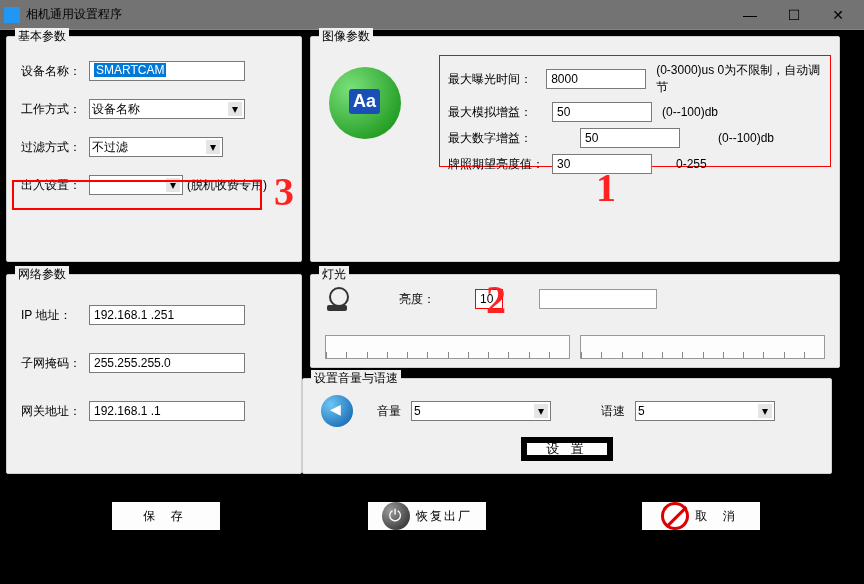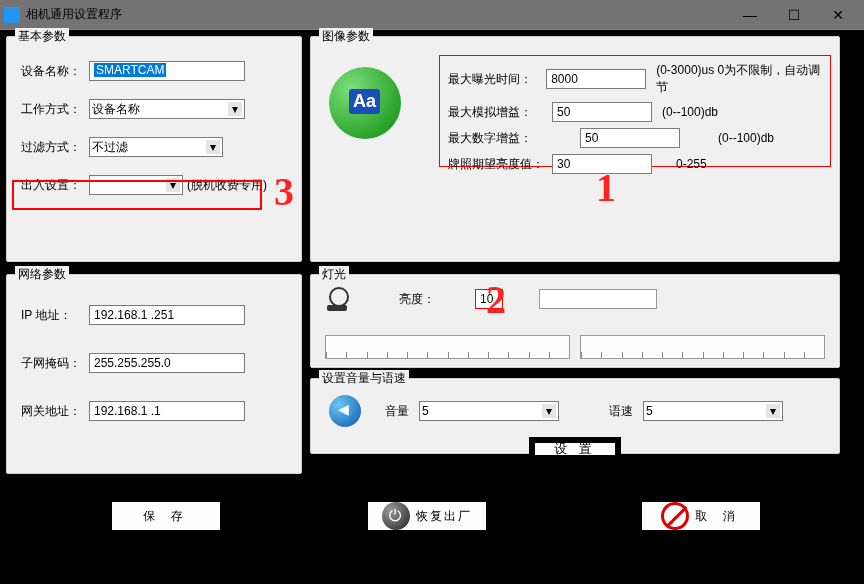--- a/index.html
+++ b/index.html
@@ -168,21 +168,21 @@
               <span></span>
               <span></span>
               <span></span>
               <span></span>
             </div>
         </div>
       </div>
     </div>
   </div>
 
-  <div class="groupbox" style="left:310px; top:348px; width:530px; height:76px;">
+  <div class="groupbox" style="left:302px; top:348px; width:530px; height:96px;">
     <div class="legend">设置音量与语速</div>
     <div style="padding:16px 18px;">
       <div style="display:flex; align-items:center; gap:10px;">
         <span class="speaker-icon"></span>
         <span style="margin-left:14px;">音量</span>
         <div class="sel" style="width:140px;">
           <span>5</span>
           <span class="arrow">▾</span>
         </div>
         <span style="margin-left:40px;">语速</span>

